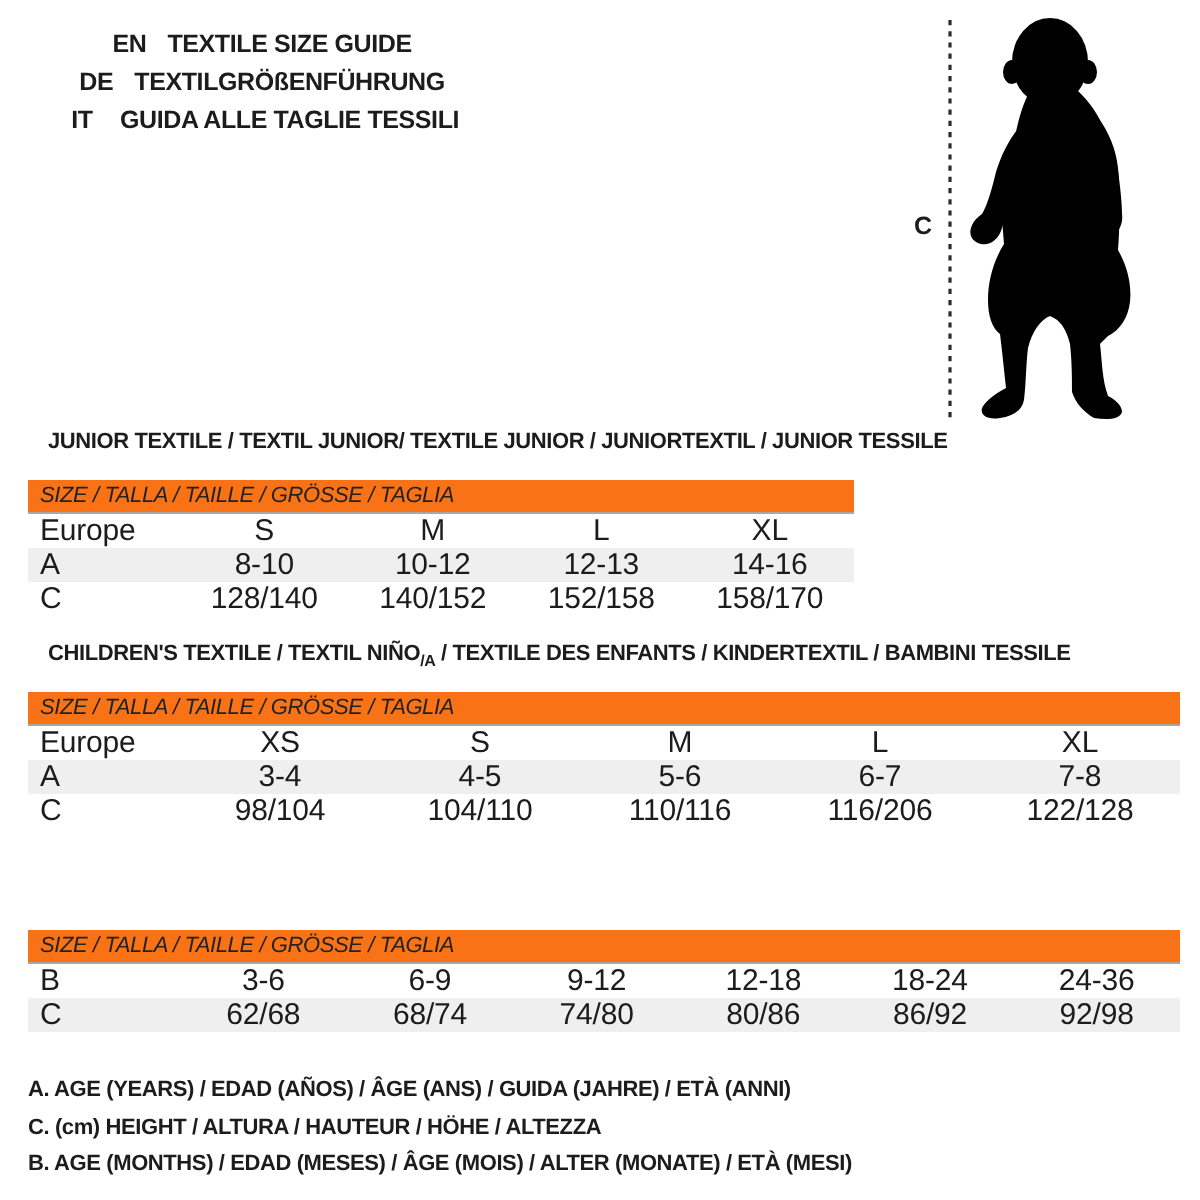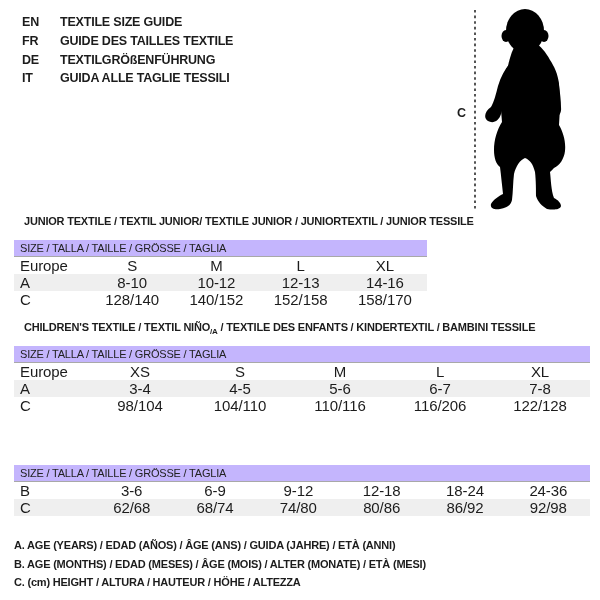--- a/index.html
+++ b/index.html
@@ -4,65 +4,62 @@
 <style>
   html,body { margin:0; padding:0; background:#fff; }
   .page {
     position:relative; width:600px; height:600px; background:#ffffff;
     font-family:"Liberation Sans", sans-serif; color:#1c1c1c; overflow:hidden;
   }
 
   
   .lang-list { position:absolute; left:22px; top:13px; font-weight:bold;
     font-size:12.5px; line-height:18.8px; letter-spacing:-0.2px; }
-  .lang-row { white-space:nowrap; }
+  .lang-row { white-space:nowrap;text-align:center; }
   .lang-code { display:inline-block; width:38px; }
 
   
   .figure-svg { position:absolute; left:455px; top:4px; }
   .figure-label { position:absolute; left:457px; top:106px; font-weight:bold; font-size:12.5px; }
 
   
   .tbl-title { position:absolute; left:24px; font-weight:bold; font-size:11px;
     letter-spacing:-0.2px; white-space:nowrap; }
   #t1-title { top:215px; }
   #t2-title { top:321px; }
   #t3-title { top:432px; line-height:15px; }
   .sub { font-size:8px; vertical-align:sub; }
 
   
   .size-table-wrap { position:absolute; left:14px; }
   #t1-wrap { top:240px; width:413px; }
   #t2-wrap { top:346px; width:576px; }
   #t3-wrap { top:465px; width:576px; }
-  .size-bar { height:17px; line-height:16px; background:#c4b5fd; padding-left:6px;
+  .size-bar { height:17px; line-height:16px; background:#f97316; padding-left:6px;
     font-size:11px; letter-spacing:-0.2px; border-bottom:1px solid #a8a8a8;
-    box-sizing:border-box; color:#222; }
+    box-sizing:border-box; color:#222;font-style:italic; }
   table.sizes { width:100%; border-collapse:collapse; table-layout:fixed;
     font-size:15px; letter-spacing:-0.1px; }
   table.sizes td { height:17px; padding:0; text-align:center; vertical-align:middle; }
   table.sizes td.lbl { text-align:left; padding-left:6px; }
   col.col-label { width:76px; }
   tr.stripe { background:#efefef; }
 
   
   .notes { position:absolute; left:14px; top:536px; font-weight:bold;
     font-size:11px; line-height:18.5px; letter-spacing:-0.2px; }
 </style>
 </head>
 <body>
 
 <div class="page">
 
   <div class="lang-list">
     <div class="lang-row">
       <span class="lang-code">EN</span><span>TEXTILE SIZE GUIDE</span>
-    </div>
-    <div class="lang-row">
-      <span class="lang-code">FR</span><span>GUIDE DES TAILLES TEXTILE</span>
     </div>
     <div class="lang-row">
       <span class="lang-code">DE</span><span>TEXTILGRÖßENFÜHRUNG</span>
     </div>
     <div class="lang-row">
       <span class="lang-code">IT</span><span>GUIDA ALLE TAGLIE TESSILI</span>
     </div>
   </div>
 
   <svg class="figure-svg" width="130" height="212" viewBox="0 0 130 212" aria-hidden="true">
@@ -225,17 +222,17 @@
           <td>80/86</td>
           <td>86/92</td>
           <td>92/98</td>
         </tr>
       </tbody>
     </table>
   </div>
 
   <div class="notes">
     <div>A. AGE (YEARS) / EDAD (AÑOS) / ÂGE (ANS) / GUIDA (JAHRE) / ETÀ (ANNI)</div>
+    <div>C. (cm) HEIGHT / ALTURA / HAUTEUR / HÖHE / ALTEZZA</div>
     <div>B. AGE (MONTHS) / EDAD (MESES) / ÂGE (MOIS) / ALTER (MONATE) / ETÀ (MESI)</div>
-    <div>C. (cm) HEIGHT / ALTURA / HAUTEUR / HÖHE / ALTEZZA</div>
   </div>
 
 </div>
 
 </body></html>

